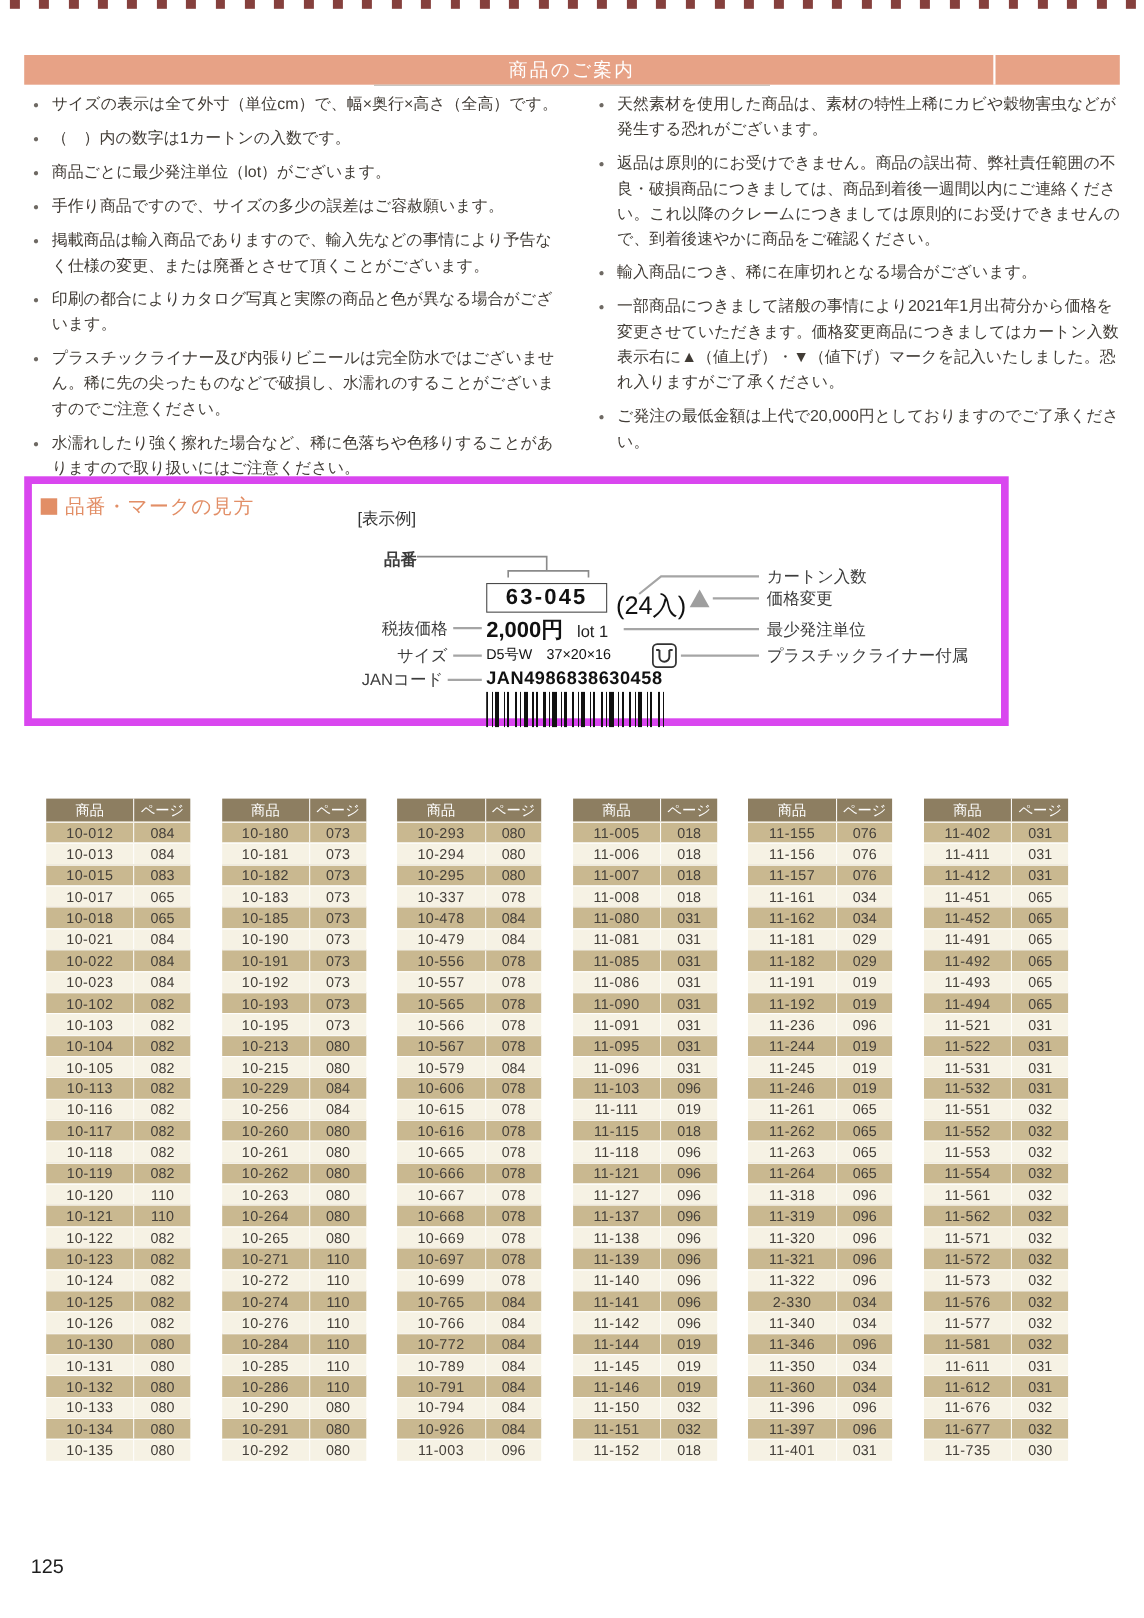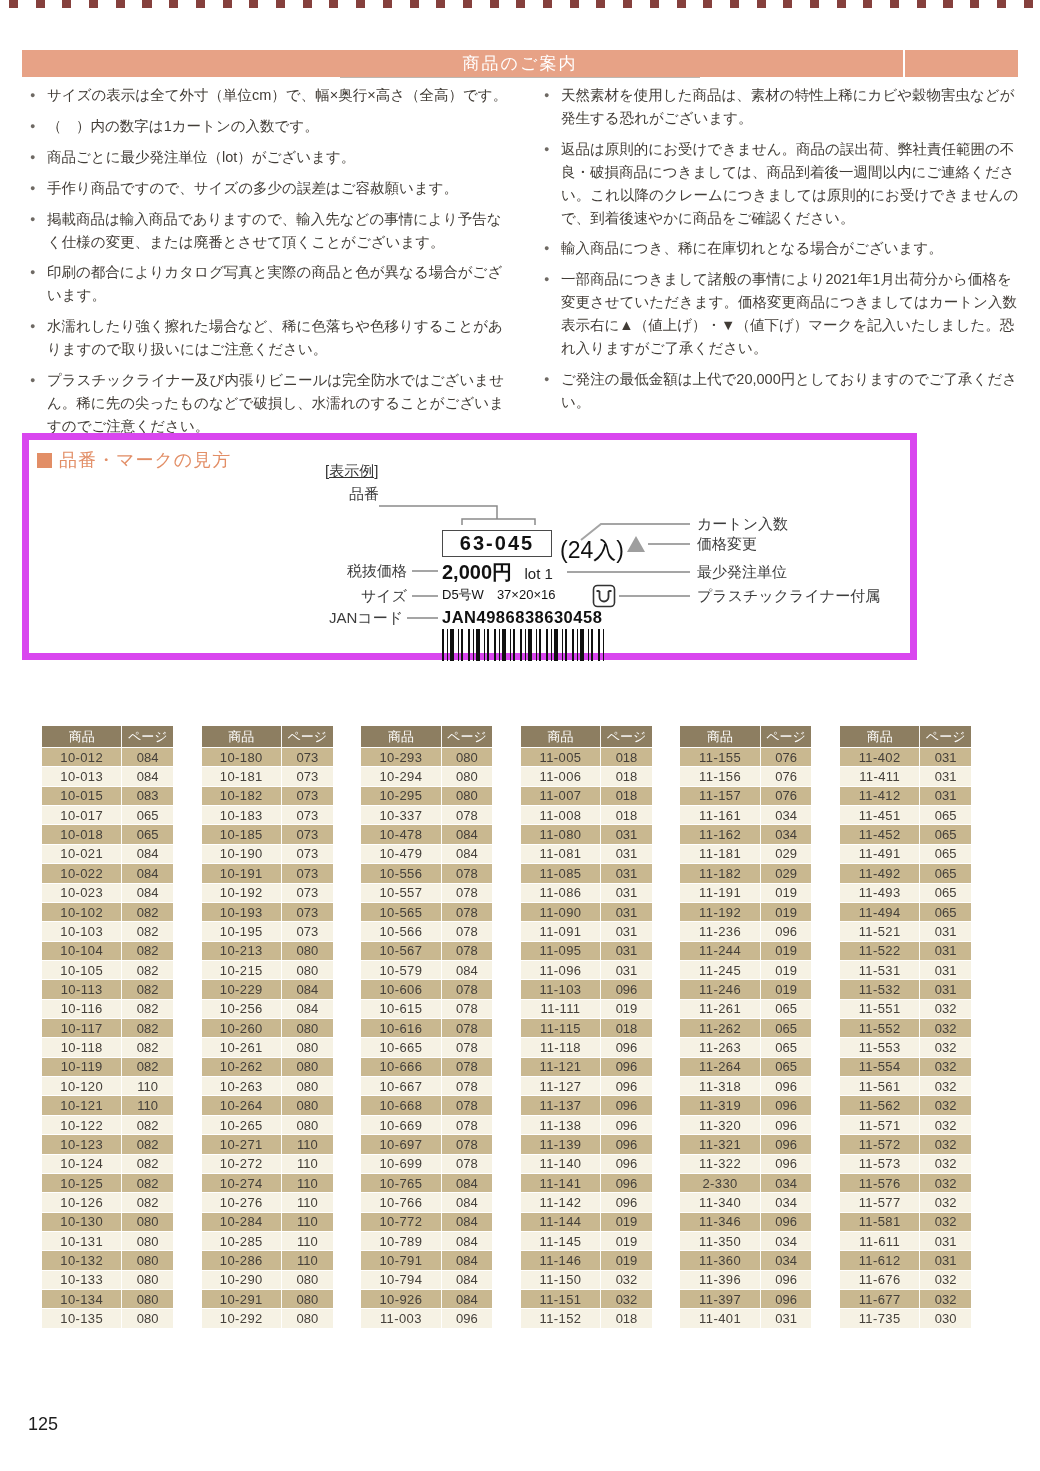--- a/index.html
+++ b/index.html
@@ -31,21 +31,21 @@
   .notes.right{left:544px;width:480px;}
   .notes li{position:relative;padding-left:17px;margin-bottom:8px;}
   .notes li::before{content:"●";position:absolute;left:0;top:4px;font-size:9px;color:#6e6963;}
   
   .legend{position:absolute;top:433px;left:22px;width:895px;height:227px;border:7px solid #d946ef;box-sizing:border-box;}
   .legend .lg-title{position:absolute;left:8px;top:8px;font-size:18px;color:var(--accent-title);letter-spacing:1px;display:flex;align-items:center;}
   .legend .lg-title .sq{width:15px;height:15px;background:var(--accent-title);display:inline-block;margin-right:7px;}
   .lg-abs{position:absolute;white-space:nowrap;}
   .lg-label{font-size:15px;color:#3c3c3c;}
   .lg-label.r{text-align:right;width:118px;}
-  .lg-example{font-size:15px;color:#333;text-decoration:underline;}
+  .lg-example{font-size:15px;color:#333;}
   .code-box{
     position:absolute;left:413px;top:90px;width:110px;height:27px;
     border:1.5px solid #4a4a4a;box-sizing:border-box;text-align:center;
     font-size:20px;font-weight:bold;letter-spacing:2px;line-height:24px;color:#111;
   }
   .carton{left:531px;top:95px;font-size:23px;color:#111;}
   .price-row{left:413px;top:119px;}
   .price-val{font-size:20px;font-weight:bold;color:#111;}
   .lot-val{font-size:15px;color:#222;margin-left:8px;}
   .size-row{left:413px;top:146px;font-size:13px;color:#111;}
@@ -80,22 +80,22 @@
 </div>
 <div class="head-shadow"></div>
 
 <ul class="notes left">
     <li>サイズの表示は全て外寸（単位cm）で、幅×奥行×高さ（全高）です。</li>
     <li>（　）内の数字は1カートンの入数です。</li>
     <li>商品ごとに最少発注単位（lot）がございます。</li>
     <li>手作り商品ですので、サイズの多少の誤差はご容赦願います。</li>
     <li>掲載商品は輸入商品でありますので、輸入先などの事情により予告なく仕様の変更、または廃番とさせて頂くことがございます。</li>
     <li>印刷の都合によりカタログ写真と実際の商品と色が異なる場合がございます。</li>
+    <li>プラスチックライナー及び内張りビニールは完全防水ではございません。稀に先の尖ったものなどで破損し、水濡れのすることがございますのでご注意ください。</li>
     <li>水濡れしたり強く擦れた場合など、稀に色落ちや色移りすることがありますので取り扱いにはご注意ください。</li>
-    <li>プラスチックライナー及び内張りビニールは完全防水ではございません。稀に先の尖ったものなどで破損し、水濡れのすることがございますのでご注意ください。</li>
   </ul>
 <ul class="notes right">
     <li>天然素材を使用した商品は、素材の特性上稀にカビや穀物害虫などが発生する恐れがございます。</li>
     <li>返品は原則的にお受けできません。商品の誤出荷、弊社責任範囲の不良・破損商品につきましては、商品到着後一週間以内にご連絡ください。これ以降のクレームにつきましては原則的にお受けできませんので、到着後速やかに商品をご確認ください。</li>
     <li>輸入商品につき、稀に在庫切れとなる場合がございます。</li>
     <li>一部商品につきまして諸般の事情により2021年1月出荷分から価格を変更させていただきます。価格変更商品につきましてはカートン入数表示右に▲（値上げ）・▼（値下げ）マークを記入いたしました。恐れ入りますがご了承ください。</li>
     <li>ご発注の最低金額は上代で20,000円としておりますのでご了承ください。</li>
   </ul>
 
 <div class="legend">
@@ -120,21 +120,21 @@
     <path d="M567.5,151 H570.5 M579.5,151 H582.5 M570.5,151 V157 a4.5,4.5 0 0 0 9,0 V151" stroke="#333" stroke-width="1.8" fill="none"></path>
     <line x1="590" y1="156" x2="661" y2="156" stroke="#a5a5a5" stroke-width="2"></line>
 
     <line x1="383" y1="131" x2="409" y2="131" stroke="#a5a5a5" stroke-width="2"></line>
     <line x1="383" y1="156" x2="409" y2="156" stroke="#a5a5a5" stroke-width="2"></line>
     <line x1="378" y1="178" x2="409" y2="178" stroke="#a5a5a5" stroke-width="2"></line>
   </svg>
 
   <span class="lg-abs lg-example" style="left:296px;top:22px;">[表示例]</span>
 
-  <span class="lg-abs lg-label r" style="left:232px;top:45px;">品番</span>
+  <span class="lg-abs lg-label r" style="left:232px;top:60px;font-weight:bold;">品番</span>
   <span class="lg-abs lg-label r" style="left:260px;top:122px;">税抜価格</span>
   <span class="lg-abs lg-label r" style="left:260px;top:147px;">サイズ</span>
   <span class="lg-abs lg-label r" style="left:256px;top:169px;">JANコード</span>
 
   <span class="lg-abs lg-label" style="left:668px;top:75px;text-align:right;">カートン入数</span>
   <span class="lg-abs lg-label" style="left:668px;top:95px;">価格変更</span>
   <span class="lg-abs lg-label" style="left:668px;top:123px;">最少発注単位</span>
   <span class="lg-abs lg-label" style="left:668px;top:147px;">プラスチックライナー付属</span>
 
   <div class="code-box">63-045</div>

